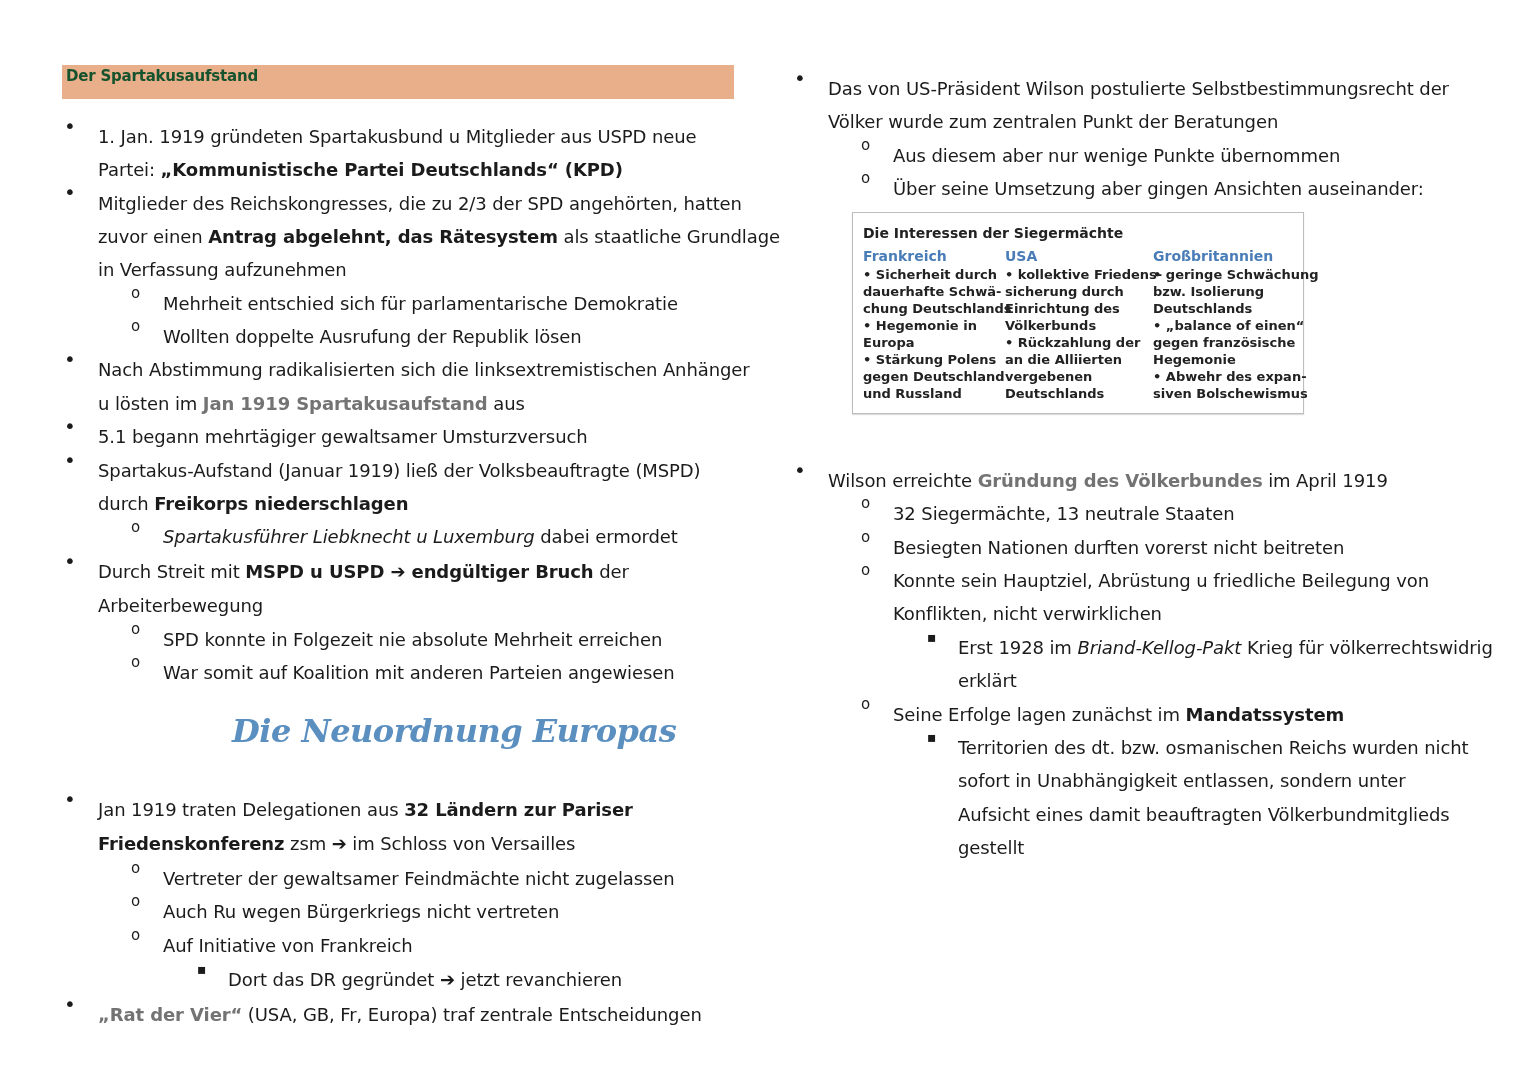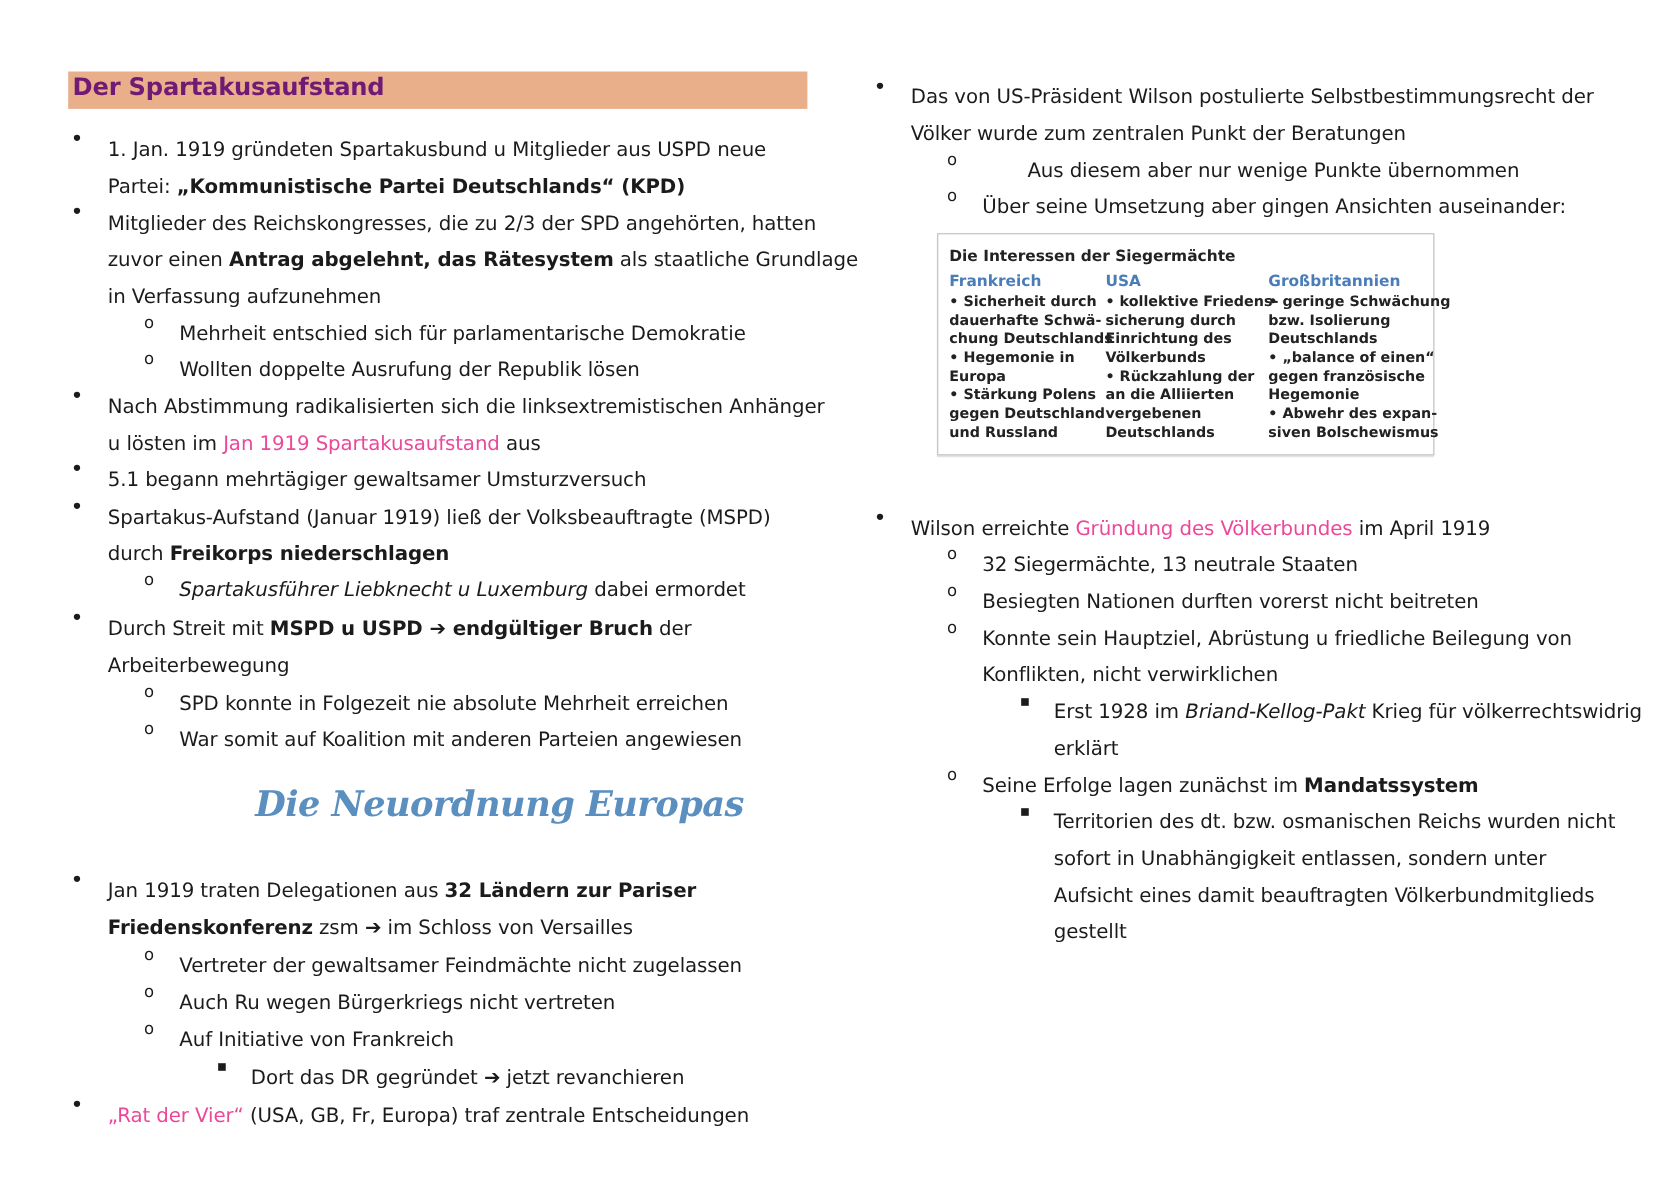--- a/index.html
+++ b/index.html
@@ -5,29 +5,29 @@
   html, body { margin:0; padding:0; }
   body {
     width:1527px; height:1080px; background:#ffffff; position:relative; overflow:hidden;
     font-family:"DejaVu Sans", sans-serif; color:#1b1b1b;
   }
   .heading-bar {
     position:absolute; left:62px; top:65px; width:672px; height:34px;
     background:#e9ae8a;
   }
   .heading-bar span {
-    position:absolute; left:4px; top:2px; font-weight:bold; font-size:22px; color:#701a75;
+    position:absolute; left:4px; top:2px; font-weight:bold; font-size:15px; color:#14532d;
     letter-spacing:-0.2px;
   }
   .line {
     position:absolute; font-size:18px; line-height:24px; white-space:nowrap; letter-spacing:-0.1px;margin-top:12px;
   }
   .b { font-weight:bold; }
   .i { font-style:italic; }
-  .orange { color:#ec4899; font-weight:normal; }
+  .orange { color:#737373; font-weight:bold; }
   .mk { position:absolute; font-size:16px; line-height:24px; }
   .mk.dot::before { content:"\2022"; font-size:20px; }
   .mk.circ::before { content:"o"; font-size:15px; }
   .mk.sq::before { content:"\25AA"; font-size:14px; }
   .script-title {
     position:absolute; left:232px; top:712px; font-family:"DejaVu Serif", serif;
     font-style:italic; font-weight:bold; font-size:32px; color:#5a8fc0; letter-spacing:-0.5px;
   }
   .infobox {
     position:absolute; left:852px; top:212px; width:450px; height:200px;
@@ -92,21 +92,21 @@
 <span class="mk sq" style="left:197px;top:957px"></span>
 <div class="line" style="left:228px;top:956px">Dort das DR gegründet ➔ jetzt revanchieren</div>
 
 <span class="mk dot" style="left:64px;top:992px"></span>
 <div class="line" style="left:98px;top:991px"><span class="orange">„Rat der Vier“</span><span> (USA, GB, Fr, Europa) traf zentrale Entscheidungen</span></div>
 
 <span class="mk dot" style="left:794px;top:66px"></span>
 <div class="line" style="left:828px;top:65px">Das von US-Präsident Wilson postulierte Selbstbestimmungsrecht der</div>
 <div class="line" style="left:828px;top:98px">Völker wurde zum zentralen Punkt der Beratungen</div>
 <span class="mk circ" style="left:861px;top:133px"></span>
-<div class="line" style="left:934px;top:132px">Aus diesem aber nur wenige Punkte übernommen</div>
+<div class="line" style="left:893px;top:132px">Aus diesem aber nur wenige Punkte übernommen</div>
 <span class="mk circ" style="left:861px;top:166px"></span>
 <div class="line" style="left:893px;top:165px">Über seine Umsetzung aber gingen Ansichten auseinander:</div>
 
 <div class="infobox">
   <div class="ttl">Die Interessen der Siegermächte</div>
   <div class="colh" style="left:10px">Frankreich</div>
   <div class="colh" style="left:152px">USA</div>
   <div class="colh" style="left:300px">Großbritannien</div>
 
   <div class="it" style="left:10px;top:53px">• Sicherheit durch</div>

